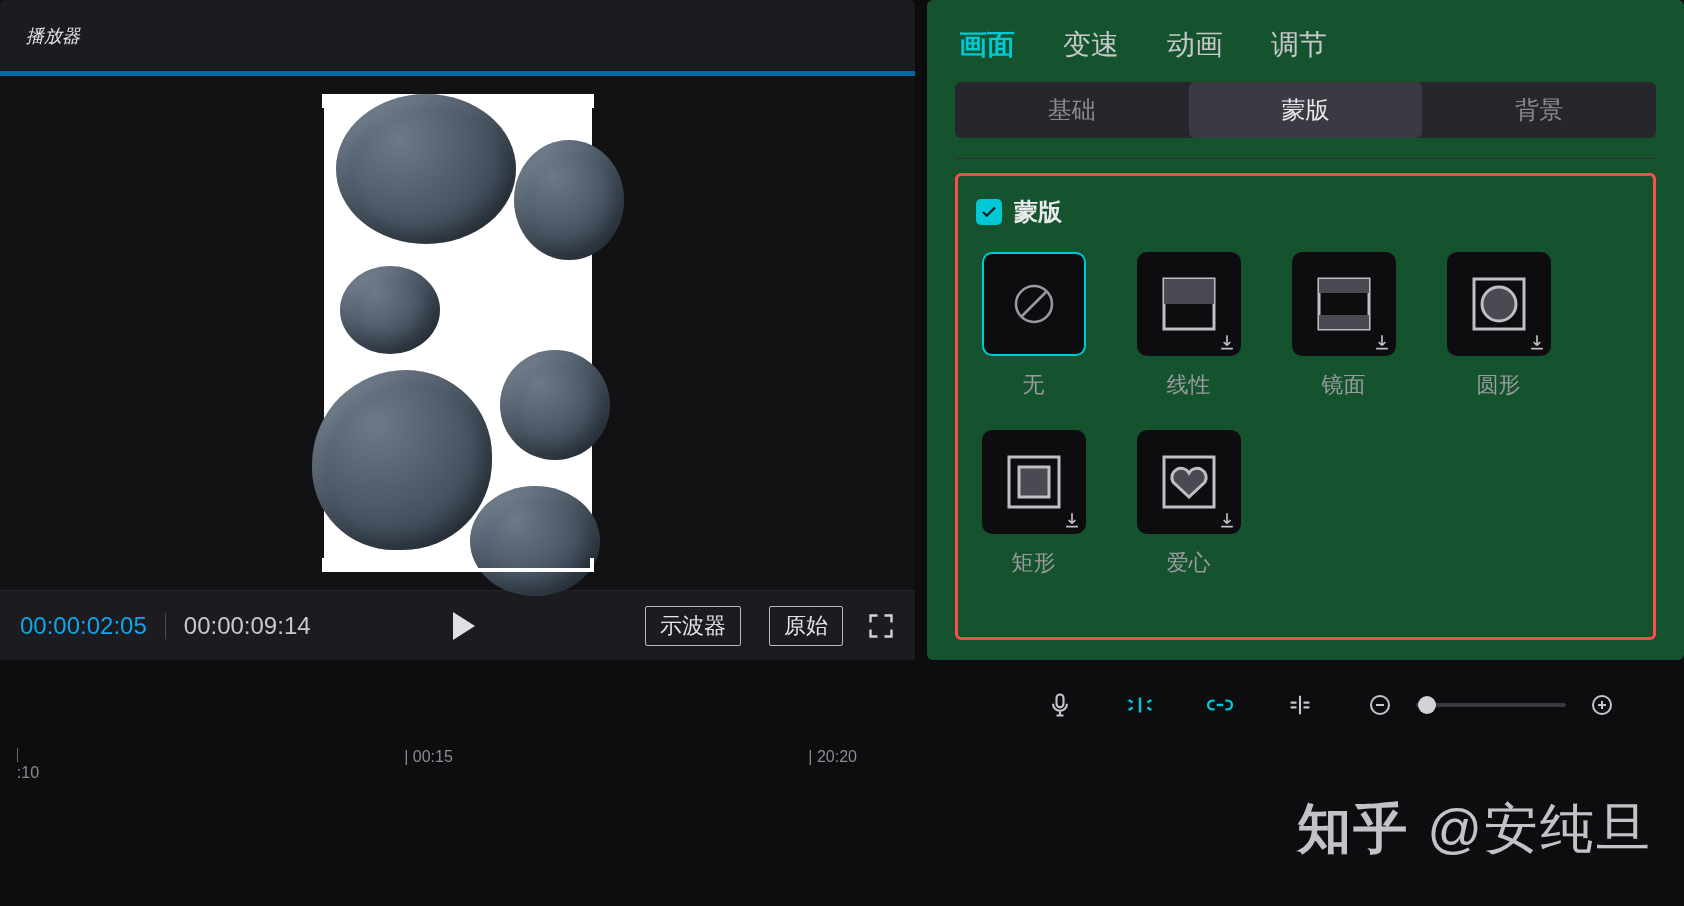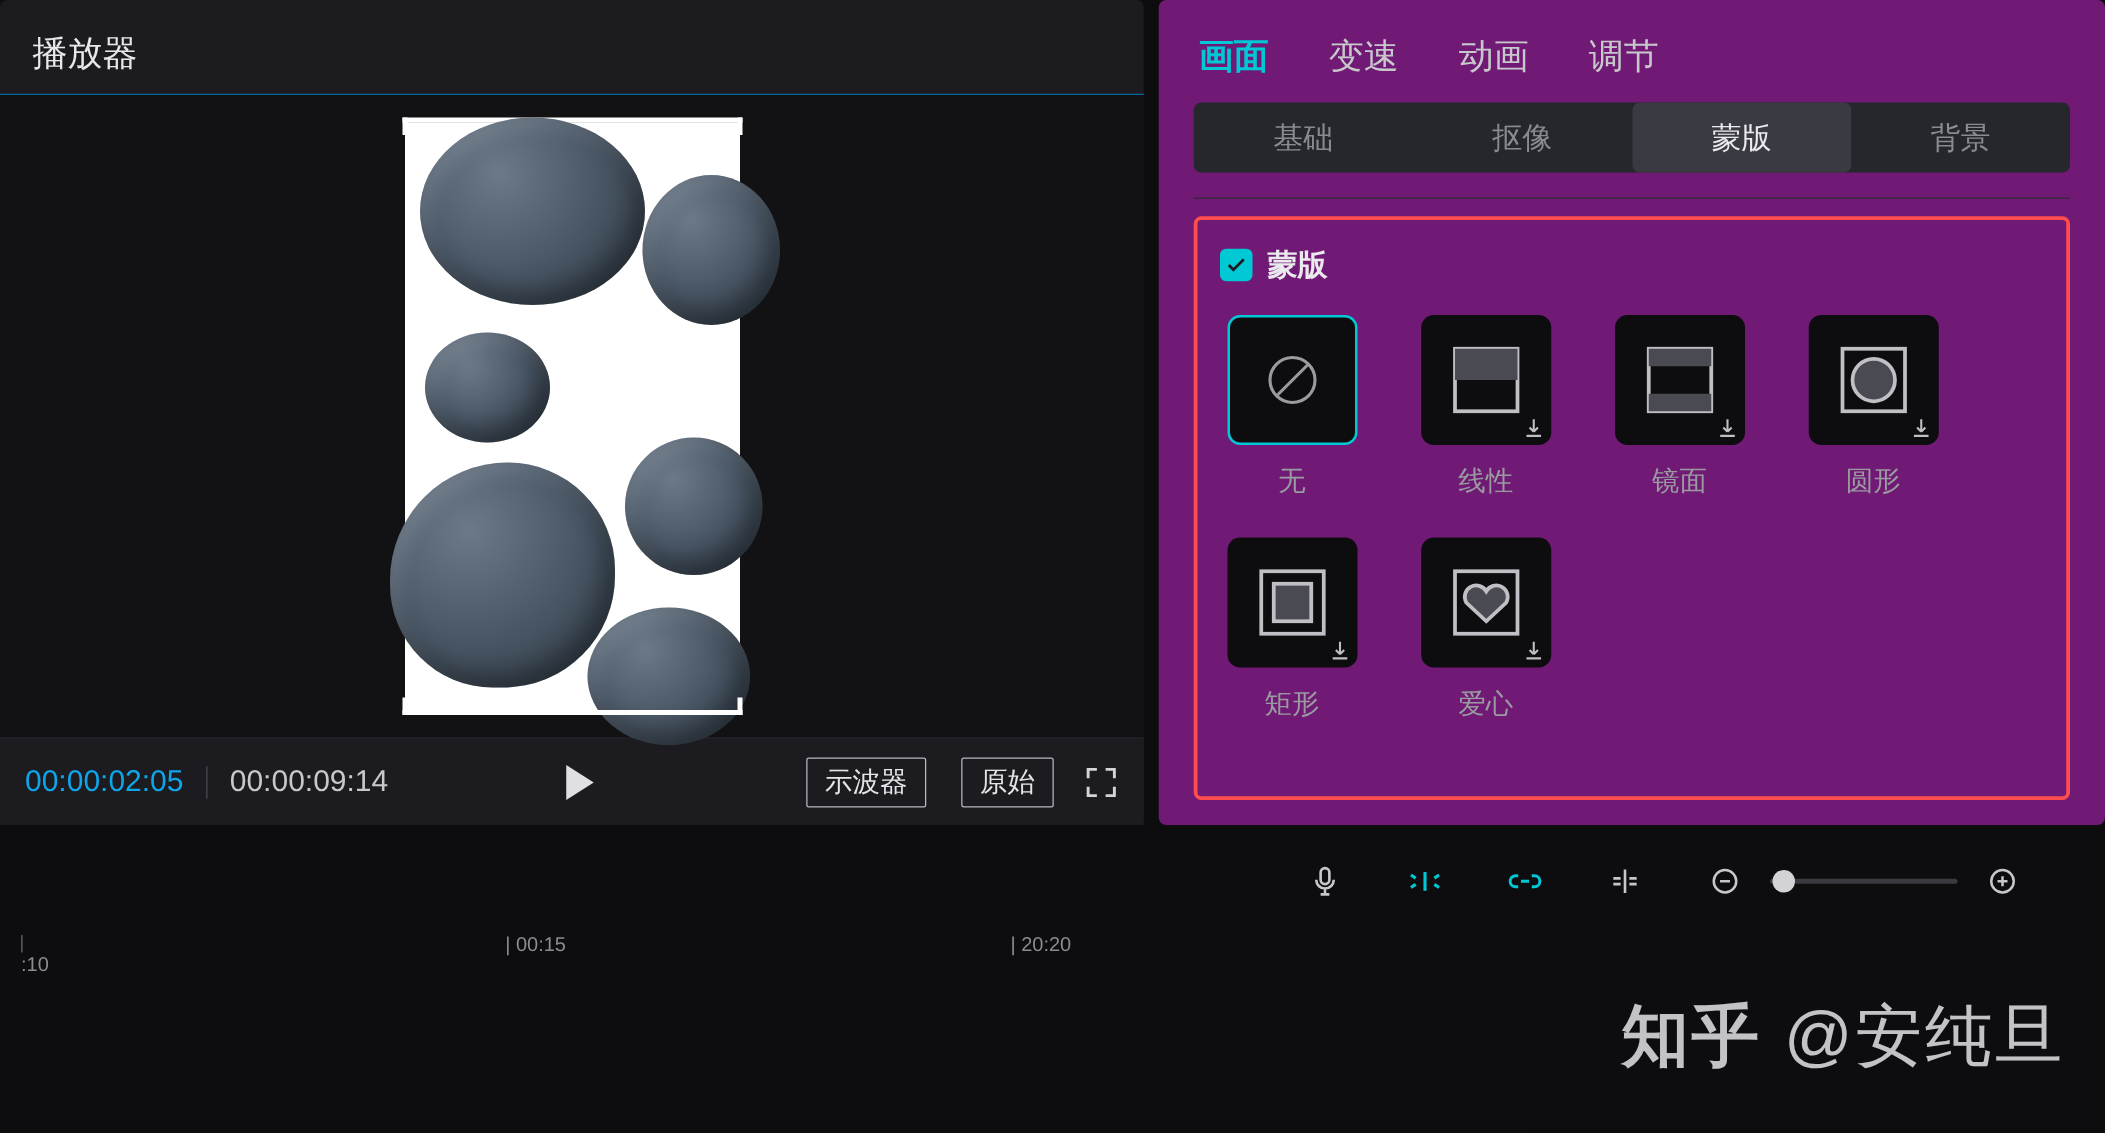--- a/index.html
+++ b/index.html
@@ -20,24 +20,25 @@
   .player {
     width: 915px;
     background: #1b1b20;
     border-radius: 6px;
     margin-right: 12px;
     display: flex;
     flex-direction: column;
   }
   .player-header {
     padding: 24px 26px;
-    font-size: 28px;
+    font-size: 18px;
     color: #e8e8ec;
-    border-bottom: 1px solid #0369a1;
+    border-bottom: 5px solid #0369a1;
     height: 76px;
+    font-style: italic;
   }
   .player-canvas {
     flex: 1;
     display: flex;
     align-items: center;
     justify-content: center;
     background: #121214;
   }
   .clip-frame {
     position: relative;
@@ -91,21 +92,21 @@
     padding: 4px 14px;
     font-size: 22px;
     margin-left: 28px;
     border-radius: 2px;
   }
   .expand-icon { margin-left: 24px; width: 28px; height: 28px; position: relative; }
 
   
   .sidepanel {
     flex: 1;
-    background: #701a75;
+    background: #14532d;
     border-radius: 6px;
     padding: 0 28px 20px 28px;
     display: flex;
     flex-direction: column;
   }
   .tabs-primary { display: flex; gap: 48px; padding: 26px 4px 18px; font-size: 28px; }
   .tabs-primary .tab { color: #c8c8cc; }
   .tabs-primary .tab.active { color: #00c8d4; font-weight: 600; }
   .tabs-secondary {
     display: flex;
@@ -246,21 +247,20 @@
   <div class="sidepanel">
     <div class="tabs-primary">
       <div class="tab active">画面</div>
       <div class="tab">变速</div>
       <div class="tab">动画</div>
       <div class="tab">调节</div>
     </div>
 
     <div class="tabs-secondary">
       <div class="stab">基础</div>
-      <div class="stab">抠像</div>
       <div class="stab active">蒙版</div>
       <div class="stab">背景</div>
     </div>
 
     <div class="divider"></div>
 
     <div class="mask-section">
       <div class="mask-title-row">
         <div class="check">
           <svg viewBox="0 0 24 24">

